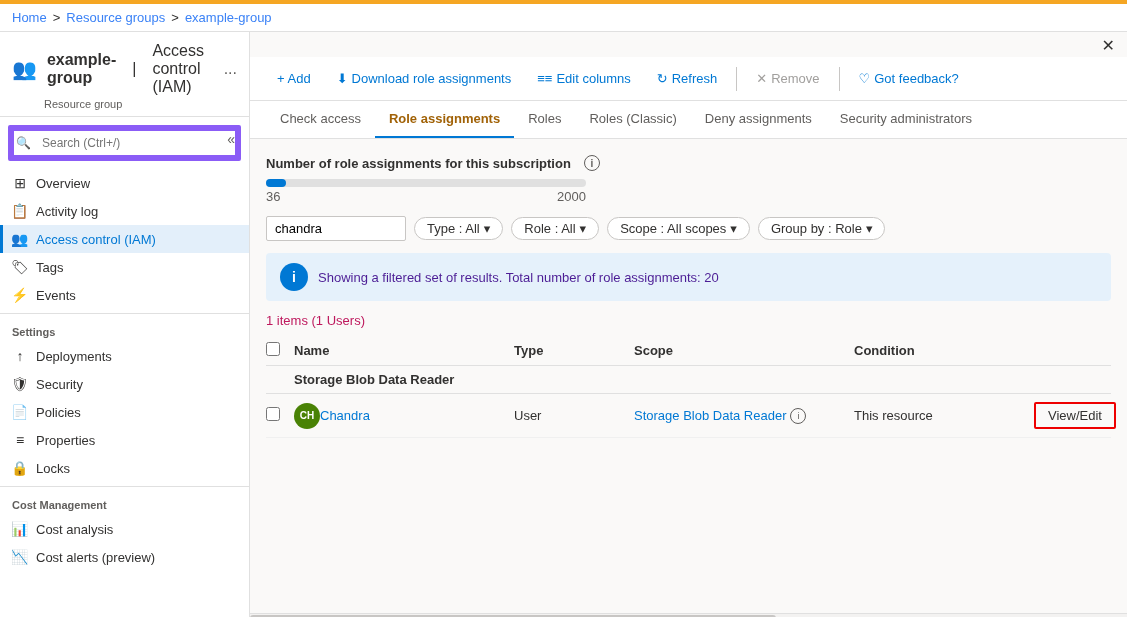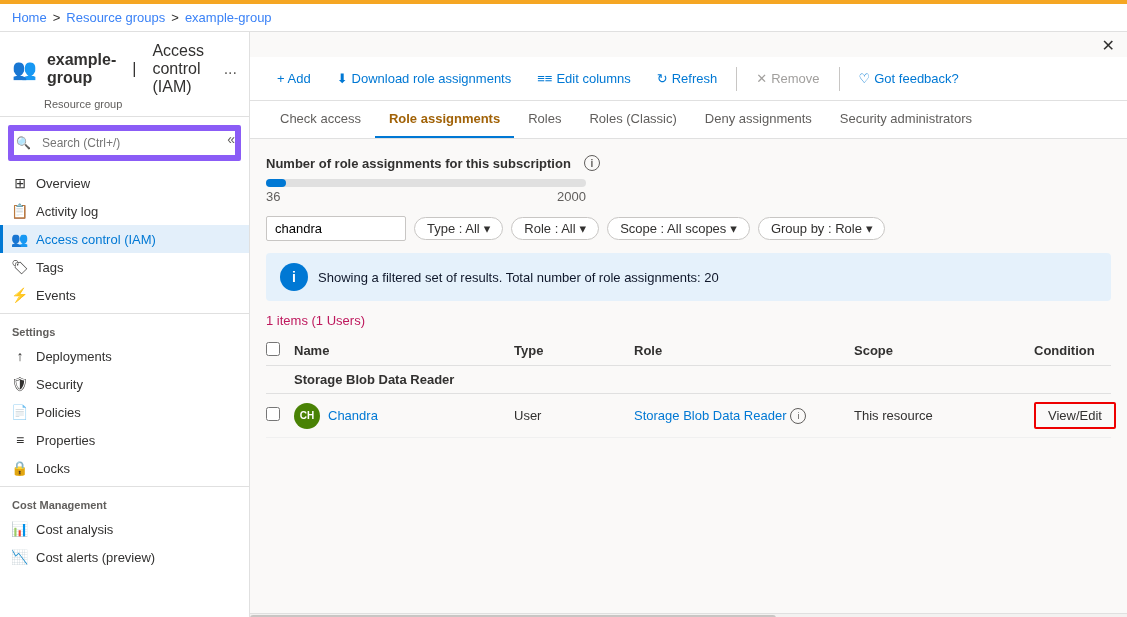--- a/index.html
+++ b/index.html
@@ -62,21 +62,21 @@
     .progress-bar-bg { height: 8px; background: #e0e0e0; border-radius: 4px; width: 320px; }
     .progress-bar-fill { height: 8px; background: #0078d4; border-radius: 4px; width: calc(36/2000 * 320px); min-width: 20px; }
     .progress-labels { display: flex; justify-content: space-between; width: 320px; font-size: 12px; color: #605e5c; margin-top: 2px; }
 
     .filter-row { display: flex; align-items: center; gap: 8px; margin: 12px 0; flex-wrap: wrap; }
     .filter-input { border: 1px solid #c8c6c4; padding: 4px 8px; border-radius: 2px; font-size: 13px; width: 140px; outline: none; }
     .filter-chip { display: flex; align-items: center; gap: 4px; border: 1px solid #c8c6c4; border-radius: 14px; padding: 3px 12px; cursor: pointer; font-size: 13px; color: #323130; background: #fff; }
 
     .info-banner { display: flex; align-items: center; gap: 10px; background: #e5f1fb; border-radius: 4px; padding: 10px 14px; margin-bottom: 12px; }
     .info-circle { width: 28px; height: 28px; background: #0078d4; border-radius: 50%; display: flex; align-items: center; justify-content: center; color: white; font-weight: 700; font-size: 14px; flex-shrink: 0; }
-    .info-text { font-size: 13px; color: #0f172a; text-align: center; }
+    .info-text { font-size: 13px; color: #4c1d95; text-align: center; }
 
     .items-count { font-size: 13px; color: #be185d; margin-bottom: 8px; }
 
     
     .table-header { display: grid; grid-template-columns: 28px 220px 120px 220px 180px 1fr; align-items: center; padding: 6px 0; border-bottom: 1px solid #e0e0e0; }
     .th { font-size: 13px; font-weight: 600; color: #323130; }
     
     .group-row { display: flex; align-items: center; padding: 6px 0; border-bottom: 1px solid #e0e0e0; font-weight: 600; font-size: 13px; color: #323130; }
     
     .data-row { display: grid; grid-template-columns: 28px 220px 120px 220px 180px 1fr; align-items: center; padding: 8px 0; border-bottom: 1px solid #f0f0f0; }
@@ -268,34 +268,33 @@
       <div class="items-count">
         <span>1 items (1 Users)</span>
       </div>
 
       <div class="table-header">
         <div class="th">
           <input type="checkbox" class="checkbox" style="">
         </div>
         <div class="th">Name</div>
         <div class="th">Type</div>
-        <div class="th">Role</div>
         <div class="th">Scope</div>
         <div class="th">Condition</div>
       </div>
 
       <div class="group-row">
         <span style="margin-left:28px;">Storage Blob Data Reader</span>
       </div>
 
       <div class="data-row">
         <div class="dc">
           <input type="checkbox" class="checkbox" style="">
         </div>
-        <div class="dc" style="display:flex;align-items:center;gap:8px;">
+        <div class="dc" style="display:flex;align-items:center;">
           <div class="user-avatar" style="background: rgb(73, 130, 5);">CH</div>
           <span class="user-name">Chandra</span>
         </div>
         <div class="dc">User</div>
         <div class="dc">
           <span class="role-link">
             <span>Storage Blob Data Reader</span>
             <span class="info-icon" style="font-size:9px;">i</span>
           </span>
         </div>

